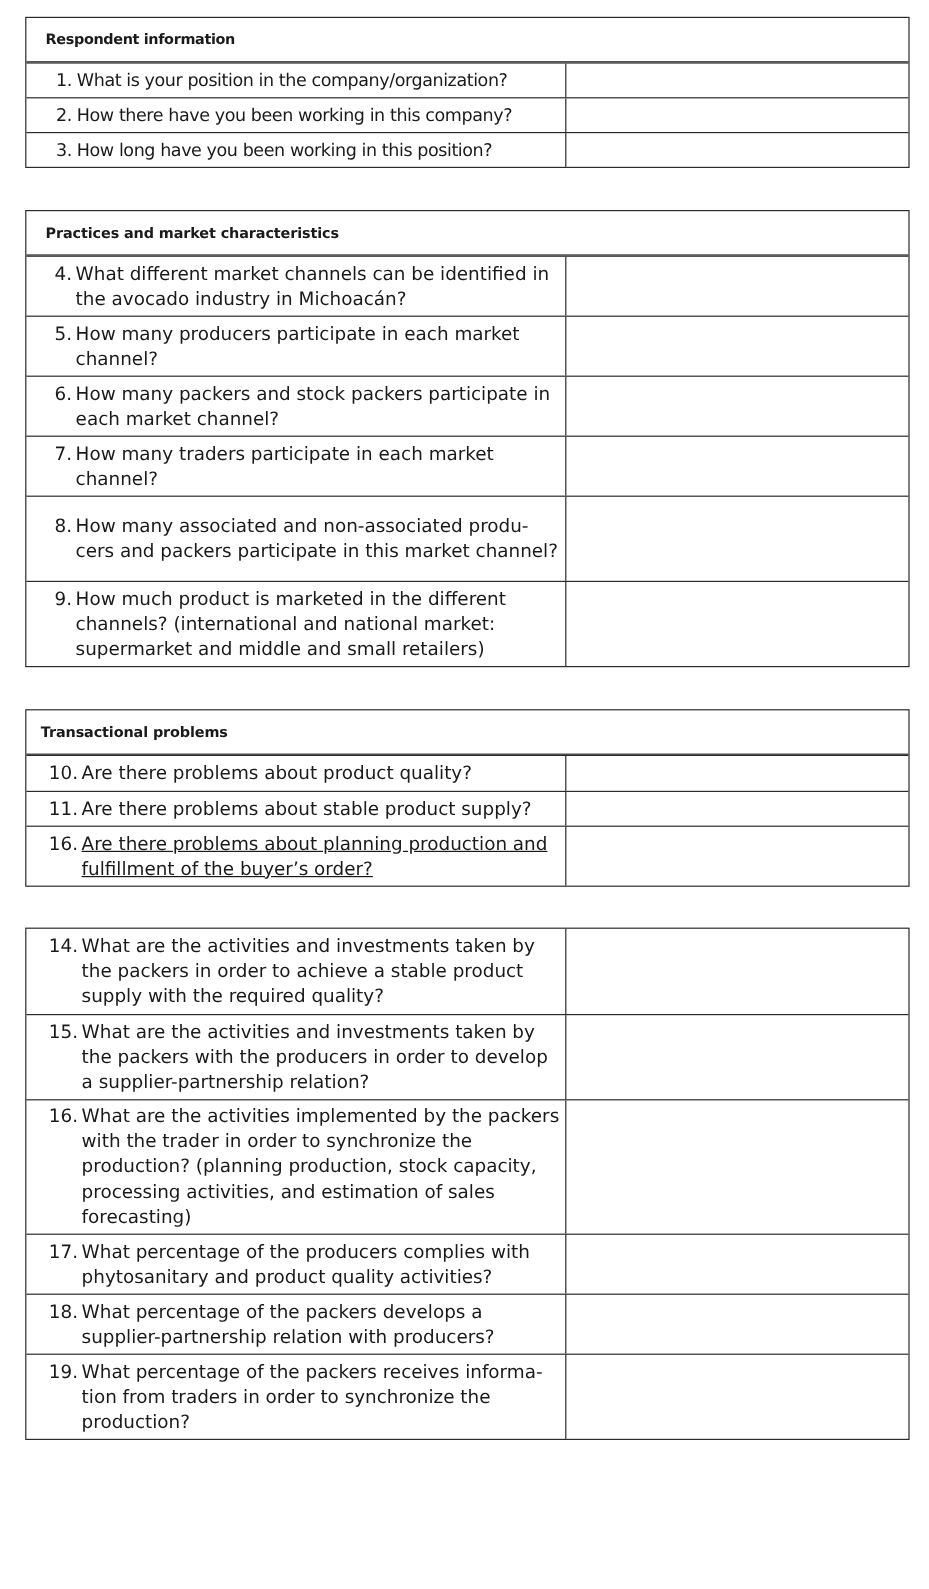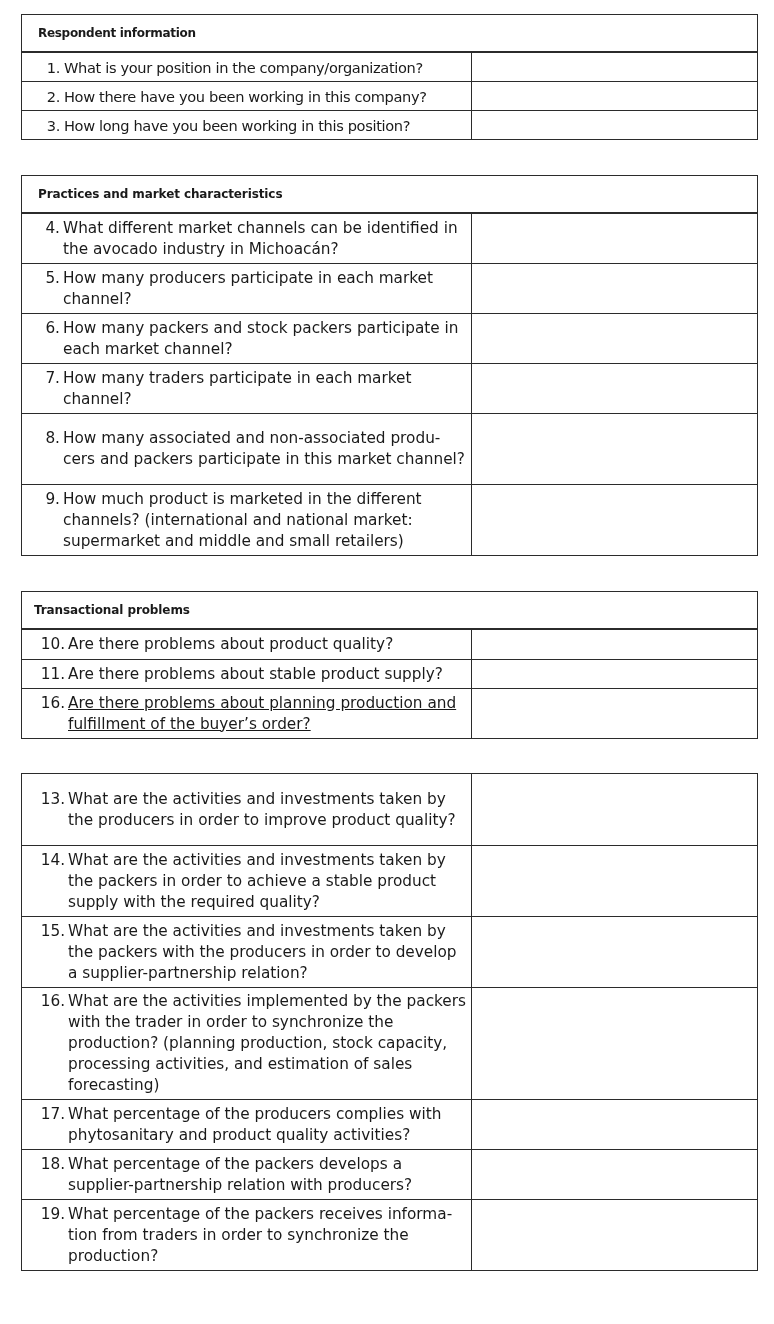--- a/index.html
+++ b/index.html
@@ -146,29 +146,20 @@
         </div>
       </div>
     <div class="ans"></div>
   </div>
 </div>
 
 <div class="section" style="top:773px;">
   <div class="row" style="height:71px;">
     <div class="q">
         <div class="q-inner">
-          <span class="num" style="width:43px;">13.</span>
-          <span class="txt" style="padding-left:3px;">What are the activities and investments taken by the producers in order to improve product quality?</span>
-        </div>
-      </div>
-    <div class="ans"></div>
-  </div>
-  <div class="row" style="height:71px;">
-    <div class="q">
-        <div class="q-inner">
           <span class="num" style="width:43px;">14.</span>
           <span class="txt" style="padding-left:3px;">What are the activities and investments taken by the packers in order to achieve a stable product supply with the required quality?</span>
         </div>
       </div>
     <div class="ans"></div>
   </div>
   <div class="row" style="height:71px;">
     <div class="q">
         <div class="q-inner">
           <span class="num" style="width:43px;">15.</span>

